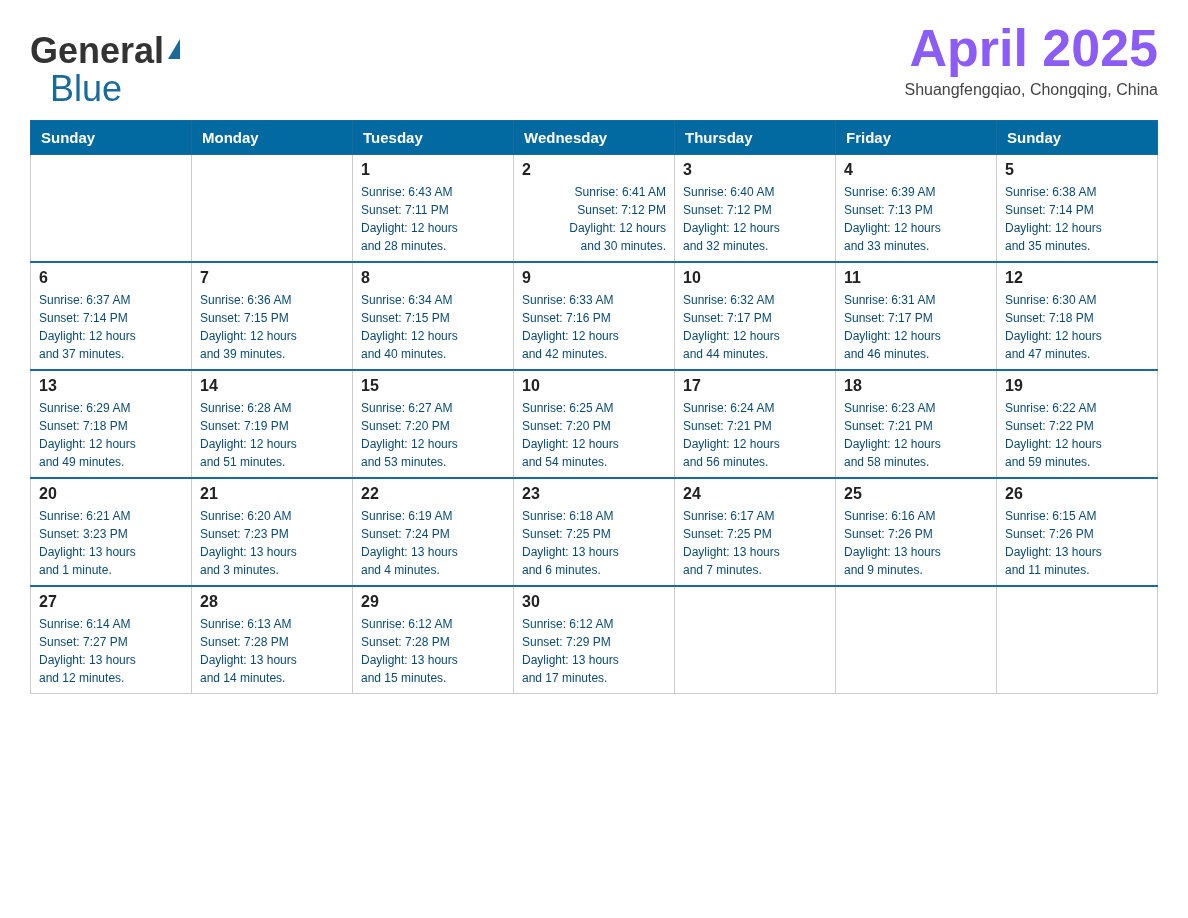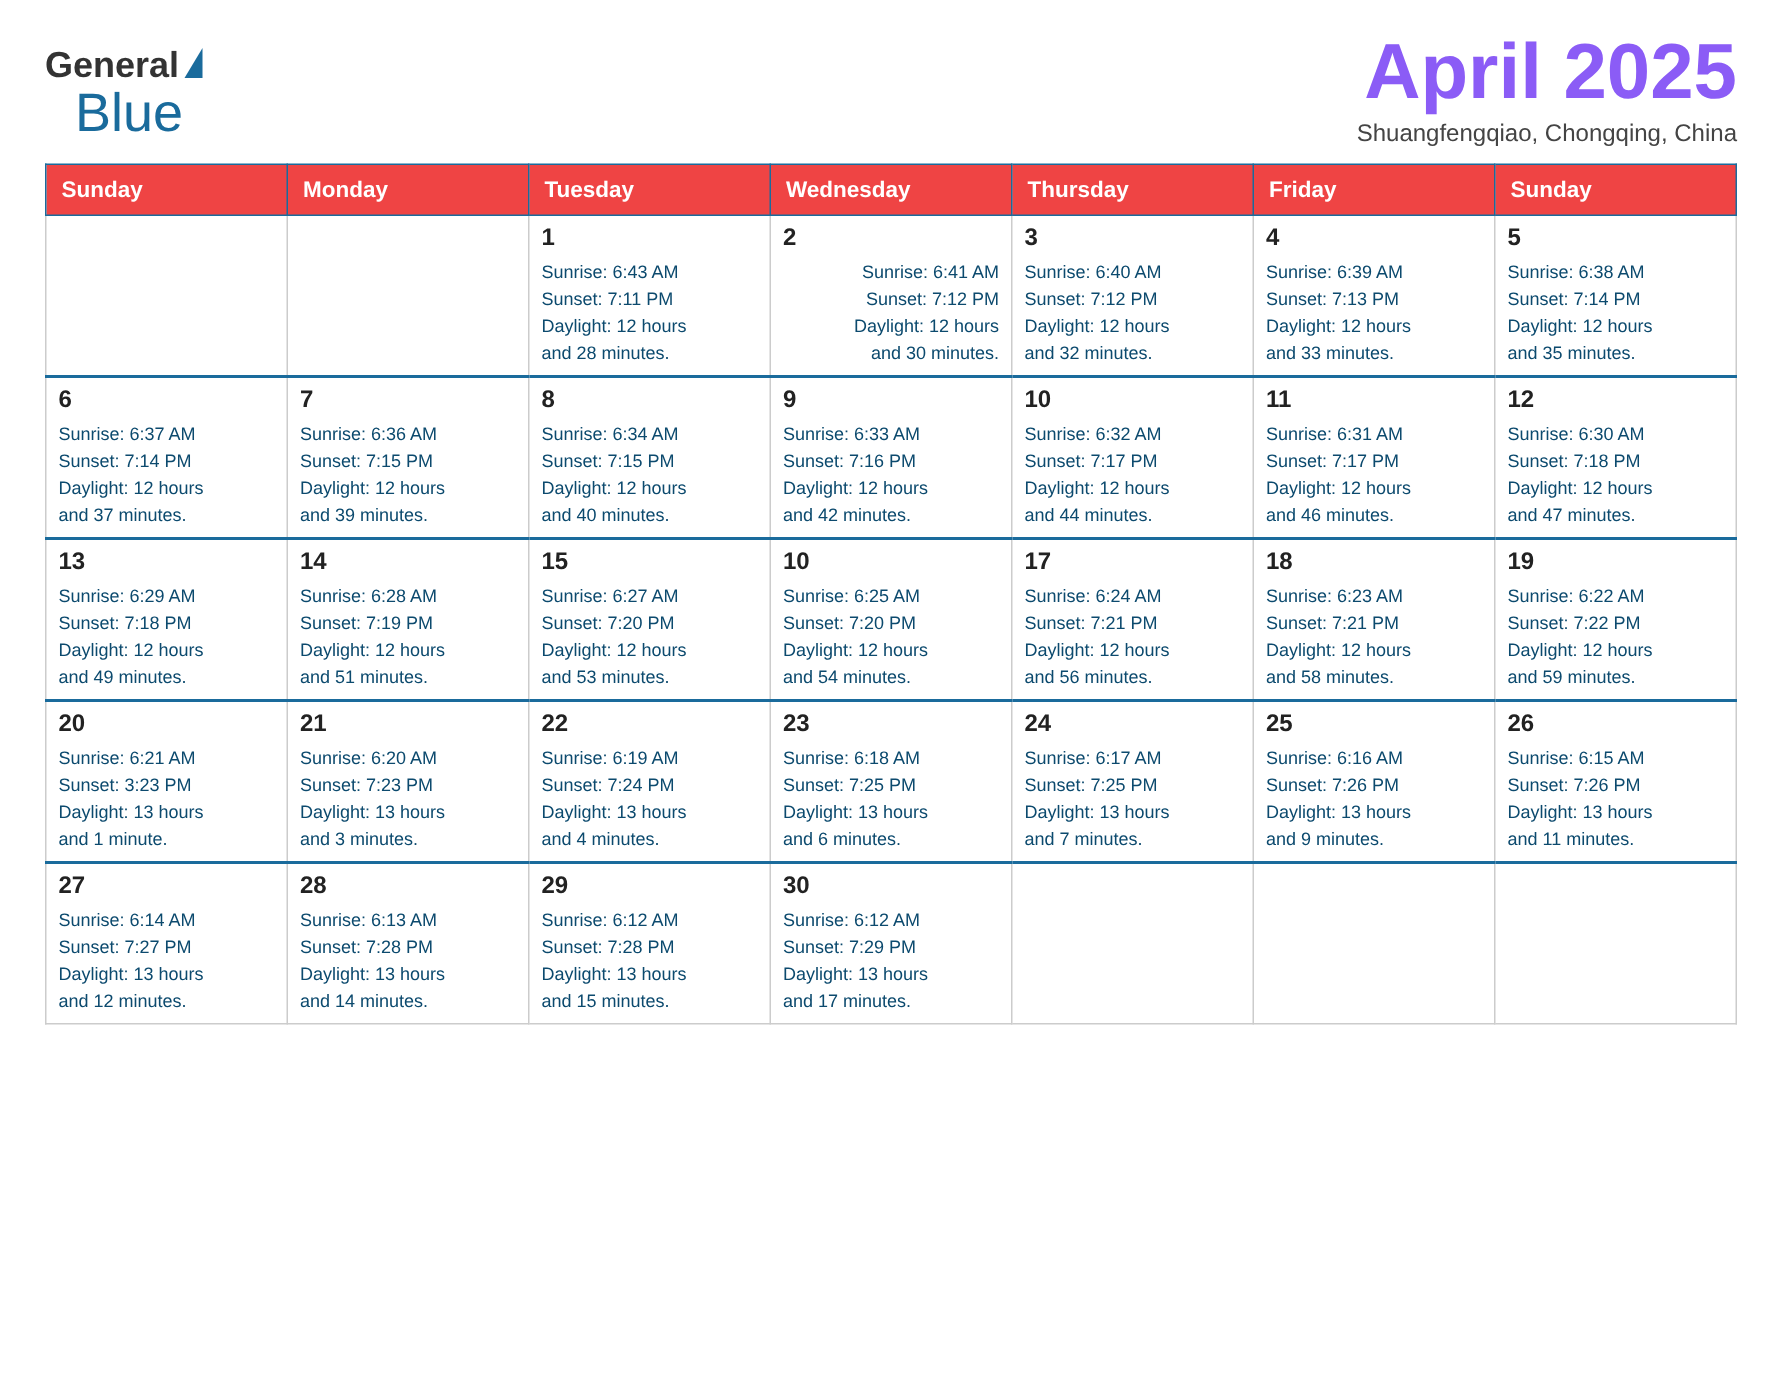--- a/index.html
+++ b/index.html
@@ -20,21 +20,21 @@
       display: flex;
       flex-direction: column;
       align-items: flex-start;
       margin-top: 10px;
     }
     .logo-text {
       display: flex;
       align-items: center;
     }
     .logo-general {
-      font-size: 24px;
+      font-size: 36px;
       font-weight: bold;
       color: #333;
     }
     .logo-triangle {
       width: 0;
       height: 0;
       border-left: 12px solid transparent;
       border-bottom: 20px solid #1a6b9c;
       margin-left: 4px;
       margin-top: -4px;
@@ -59,21 +59,21 @@
       font-size: 16px;
       color: #444;
       margin-top: 4px;
     }
     table {
       width: 100%;
       border-collapse: collapse;
       margin-top: 10px;
     }
     th {
-      background-color: #ef4444;
+      background-color: #0369a1;
       color: white;
       font-size: 15px;
       font-weight: bold;
       padding: 8px 10px;
       text-align: left;
       border: 1px solid #1a6b9c;
     }
     td {
       border: 1px solid #ccc;
       vertical-align: top;

